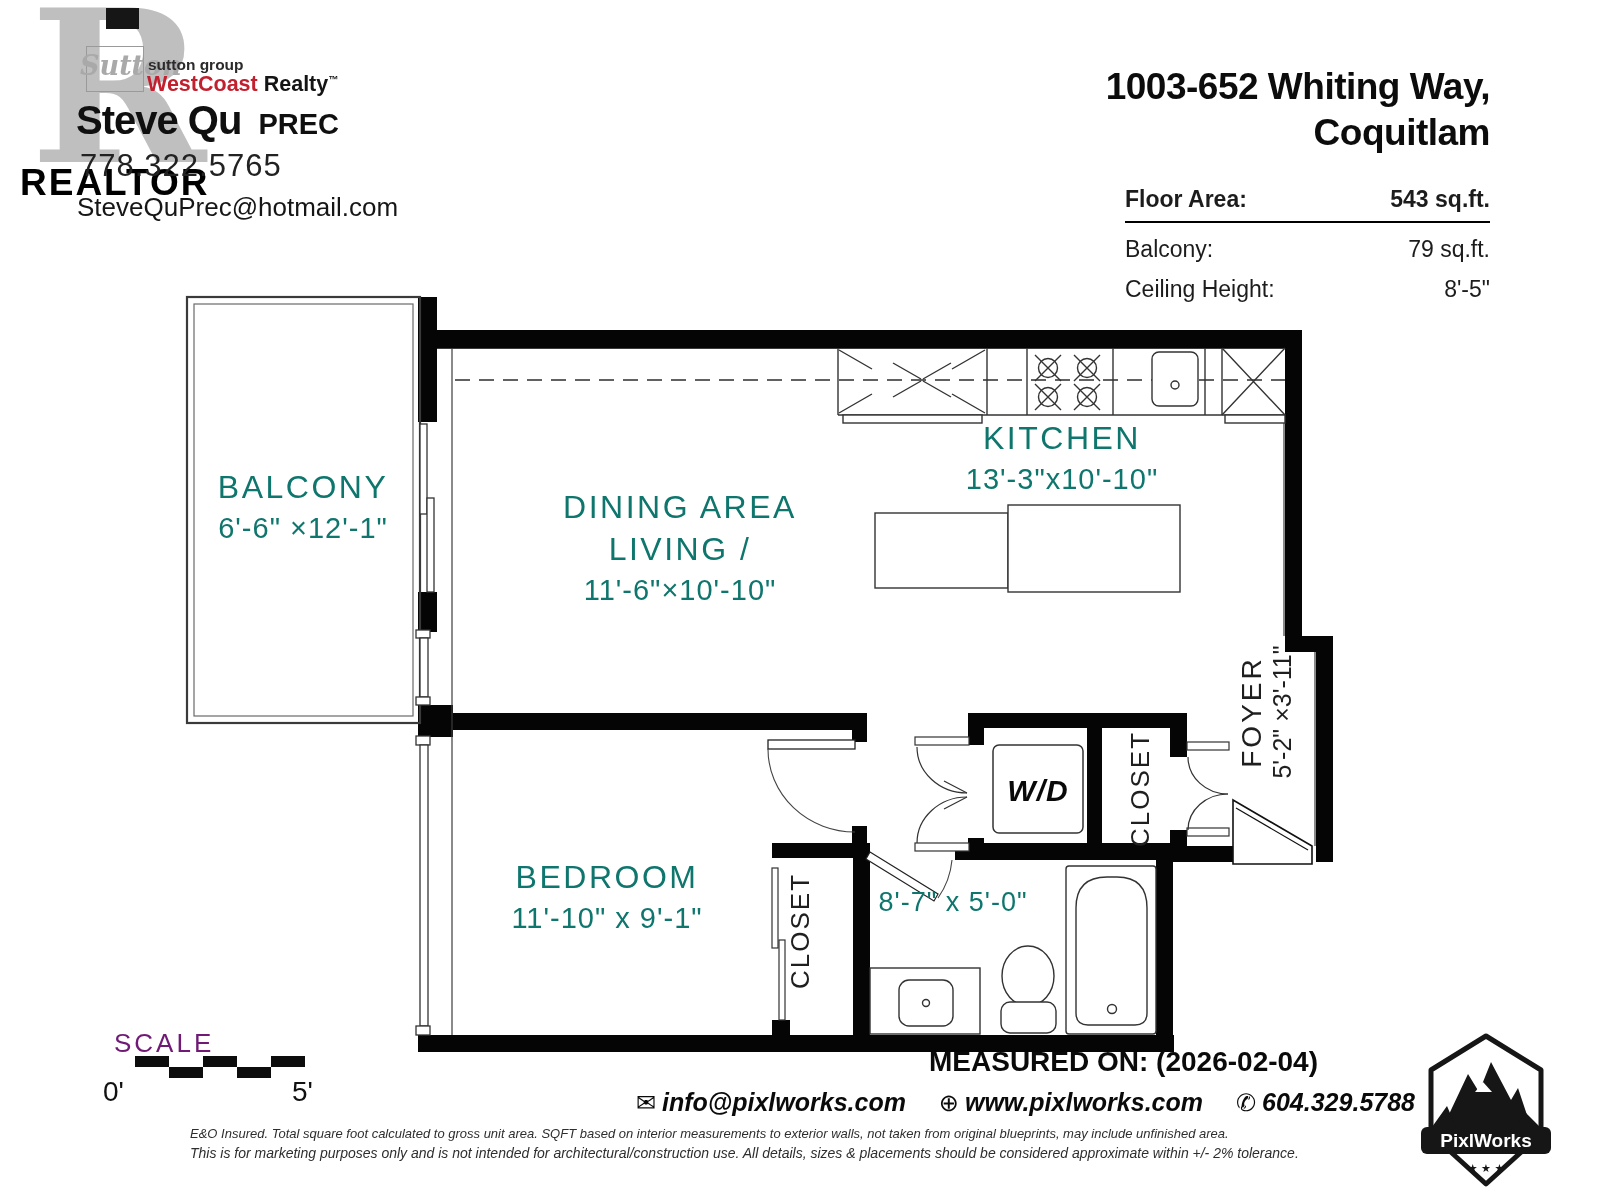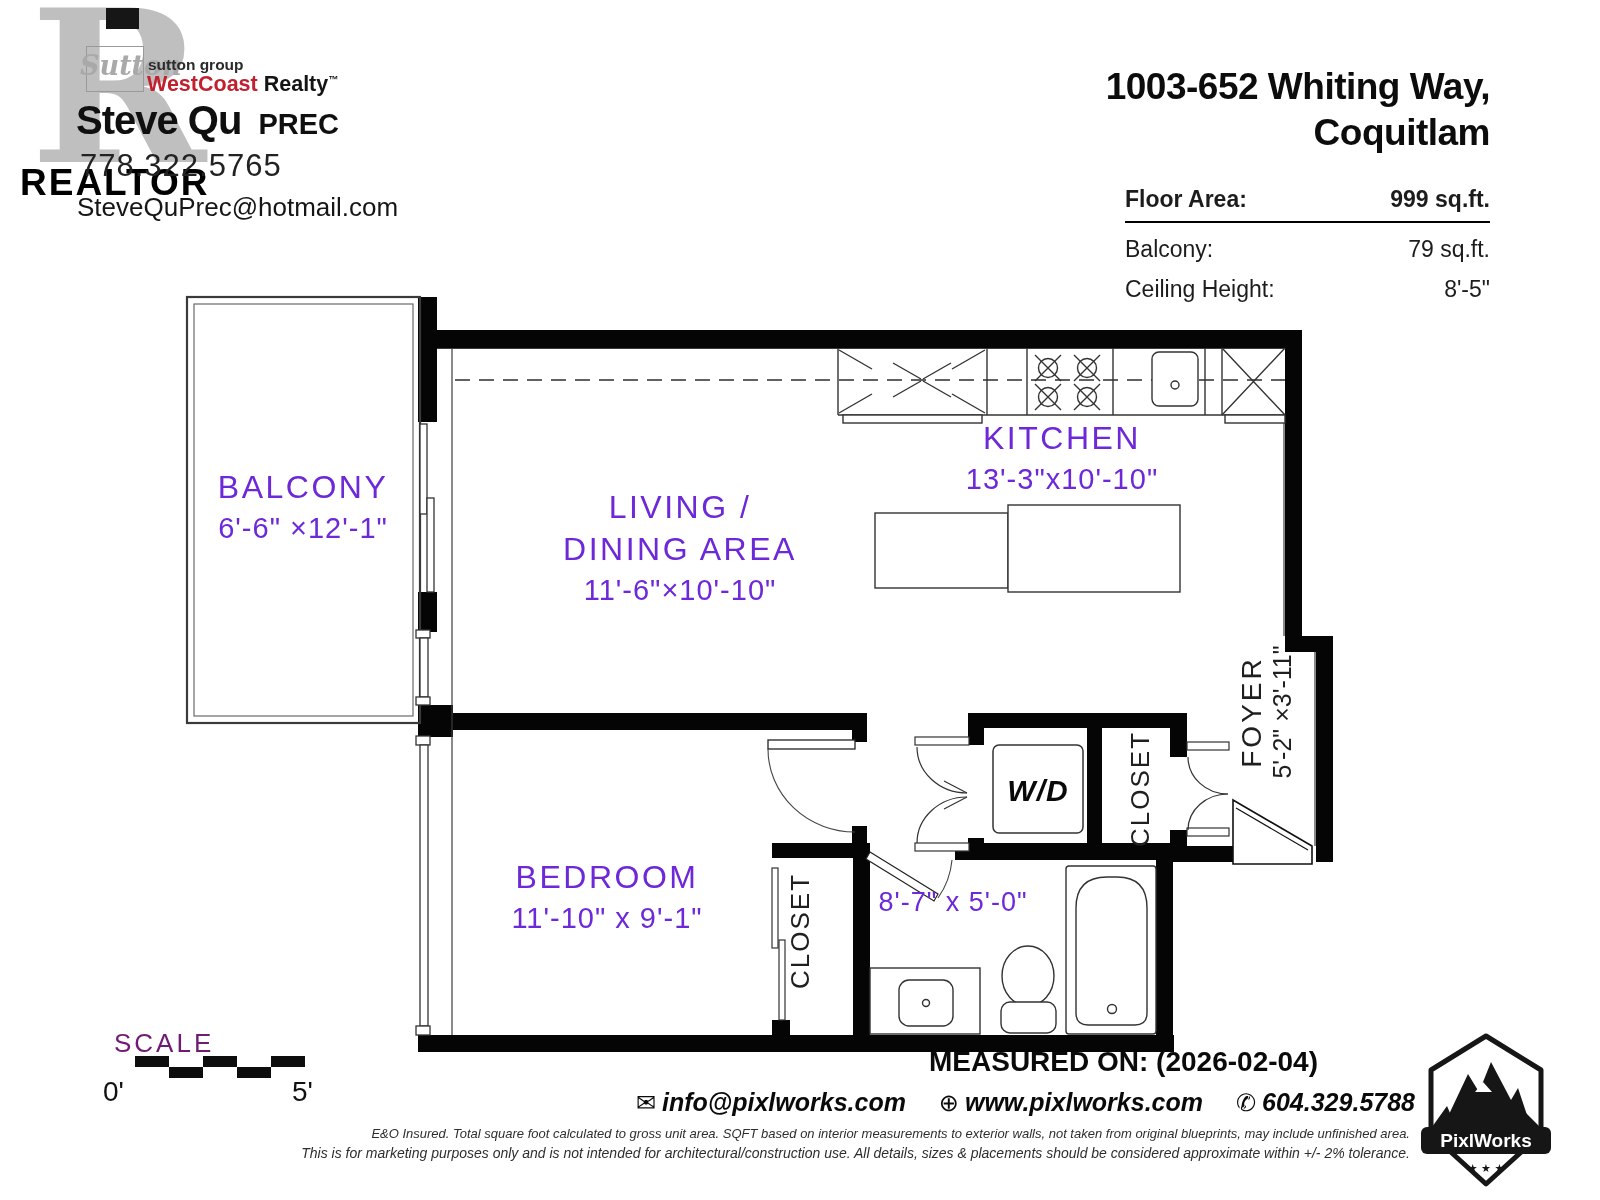--- a/index.html
+++ b/index.html
@@ -25,36 +25,36 @@
   .agent-desig{font-size:29px;font-weight:bold;color:#0f0f0f;}
   .agent-phone{left:80px;top:148px;font-size:31px;color:#222;letter-spacing:1px;z-index:2;}
   .agent-email{left:77px;top:192px;font-size:26px;color:#161616;z-index:2;}
   
   .address{left:990px;top:64px;width:500px;text-align:right;font-weight:bold;
            font-size:37px;line-height:46px;color:#0c0c0c;letter-spacing:-0.5px;}
   .specs{left:1125px;top:186px;width:365px;font-size:23px;}
   .spec-row{display:flex;justify-content:space-between;margin-bottom:13px;}
   .spec-row.first{font-weight:bold;border-bottom:2.5px solid #000;padding-bottom:8px;}
   
-  .room{ text-align:center;color:#6d28d9;}
+  .room{ text-align:center;color:#0f766e;}
   .rname{font-size:32px;letter-spacing:2.5px;line-height:42px;}
   .rdims{font-size:29px;letter-spacing:1px;line-height:40px;}
   .rot{position:absolute;white-space:nowrap;transform:translate(-50%,-50%) rotate(-90deg);
        text-align:center;color:#1f1f1f;}
   .wd-label{font-size:30px;font-weight:bold;color:#090909;text-align:center;letter-spacing:1px;font-style:italic;}
   
   .scale-label{left:114px;top:1028px;font-size:26px;letter-spacing:3px;color:#701a75;}
   .bar{position:absolute;height:11px;width:34px;background:#0d0d0d;}
   .scale-num{font-size:28px;color:#111;}
   .measured{left:866px;top:1046px;width:515px;text-align:center;font-size:28px;
             font-weight:bold;color:#0a0a0a;}
   .contact{left:560px;top:1088px;width:855px;text-align:right;font-size:25px;
            font-style:italic;font-weight:bold;color:#0a0a0a;}
   .contact .ic{font-style:normal;font-weight:normal;font-size:24px;padding:0 6px 0 26px;}
-  .disclaimer{left:190px;top:1124px;width:1220px;text-align:right;font-style:italic;
+  .disclaimer{left:190px;top:1124px;width:1220px;text-align:left;font-style:italic;
               color:#2e2e2e;}
   .disc1{font-size:13px;line-height:19px;}
   .disc2{font-size:14px;line-height:20px;}
 </style>
 </head>
 <body>
 
 <div class="abs big-r">R</div>
 <div class="abs r-frag"></div>
 <div class="abs realtor-word">REALTOR</div>
@@ -69,21 +69,21 @@
 <div class="abs agent-phone">778.322.5765</div>
 <div class="abs agent-email">SteveQuPrec@hotmail.com</div>
 
 <div class="abs address">
   <div>1003-652 Whiting Way,</div>
   <div>Coquitlam</div>
 </div>
 <div class="abs specs">
   <div class="spec-row first">
     <span>Floor Area:</span>
-    <span>999 sq.ft.</span>
+    <span>543 sq.ft.</span>
   </div>
   <div class="spec-row">
     <span>Balcony:</span>
     <span>79 sq.ft.</span>
   </div>
   <div class="spec-row">
     <span>Ceiling Height:</span>
     <span>8'-5"</span>
   </div>
 </div>
@@ -237,22 +237,22 @@
       <circle cx="1112" cy="1009" r="4.5"></circle>
     </g>
   </g>
 </svg>
 
 <div class="abs room" style="left:185px;top:466px;width:236px">
   <div class="rname">BALCONY</div>
   <div class="rdims">6'-6" ×12'-1"</div>
 </div>
 <div class="abs room" style="left:520px;top:486px;width:320px">
+  <div class="rname">DINING AREA</div>
   <div class="rname">LIVING /</div>
-  <div class="rname">DINING AREA</div>
   <div class="rdims">11'-6"×10'-10"</div>
 </div>
 <div class="abs room" style="left:902px;top:417px;width:320px">
   <div class="rname">KITCHEN</div>
   <div class="rdims">13'-3"x10'-10"</div>
 </div>
 <div class="abs room" style="left:447px;top:856px;width:320px">
   <div class="rname">BEDROOM</div>
   <div class="rdims">11'-10" x 9'-1"</div>
 </div>

